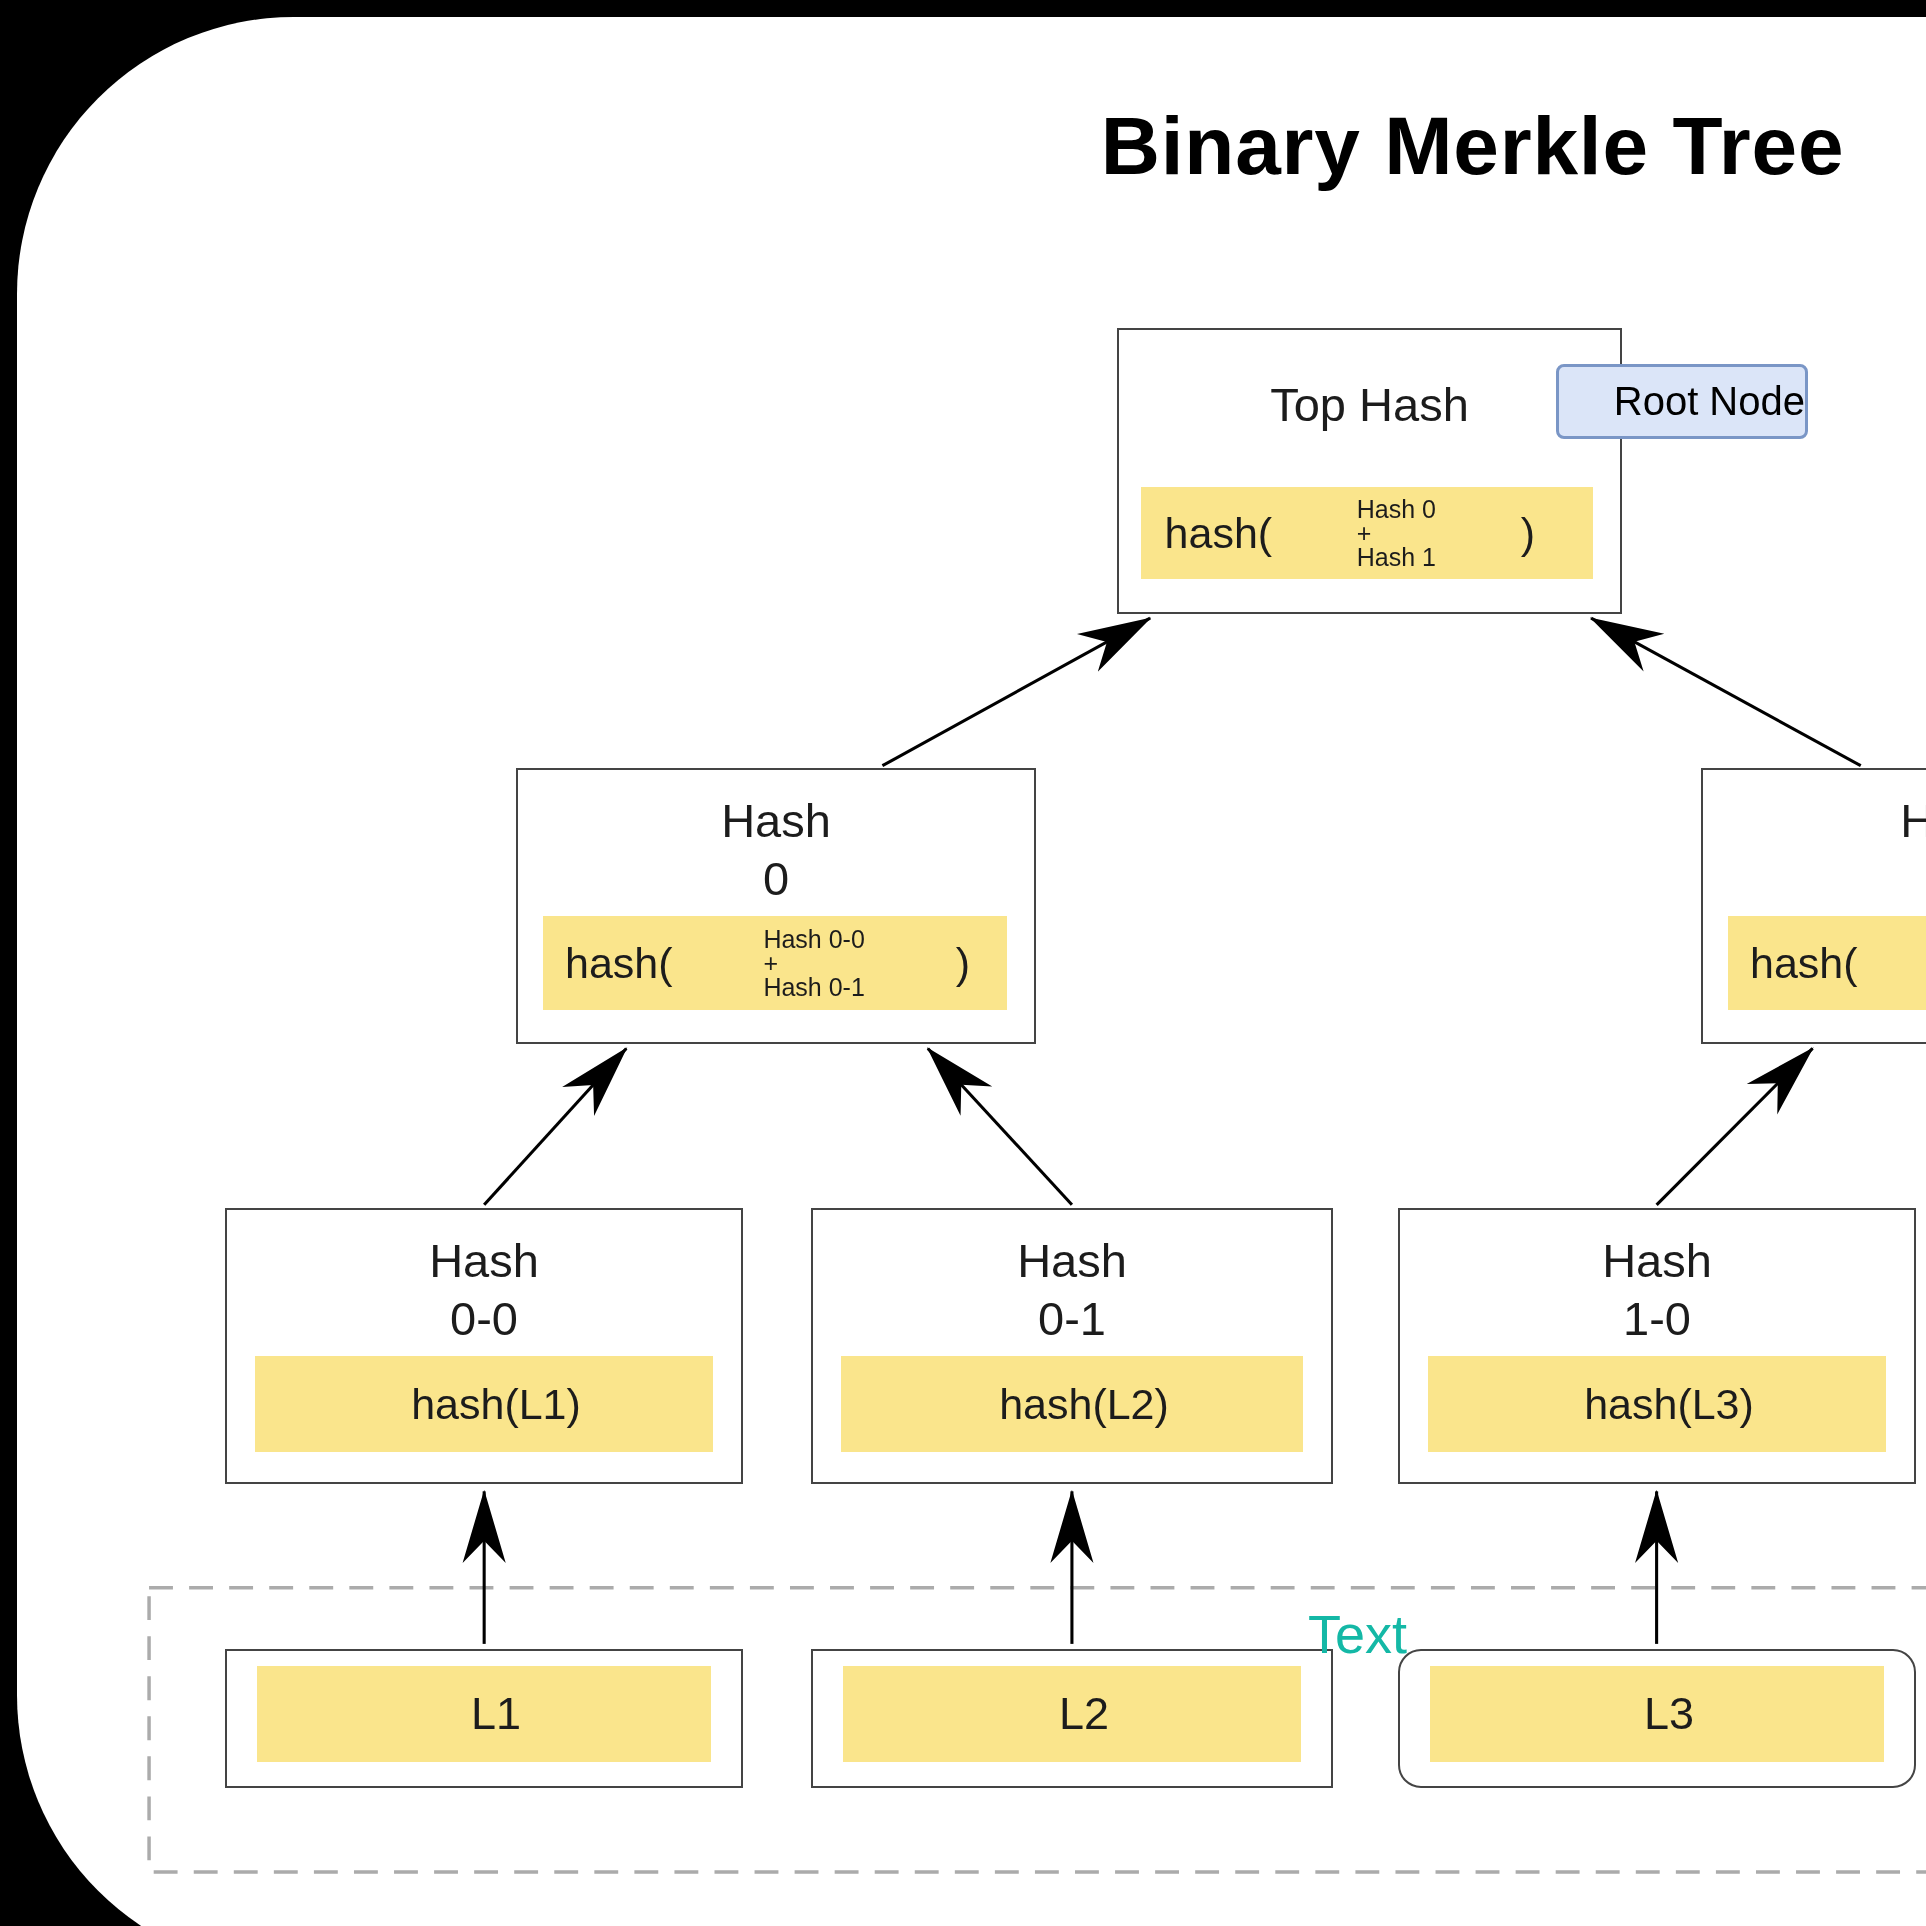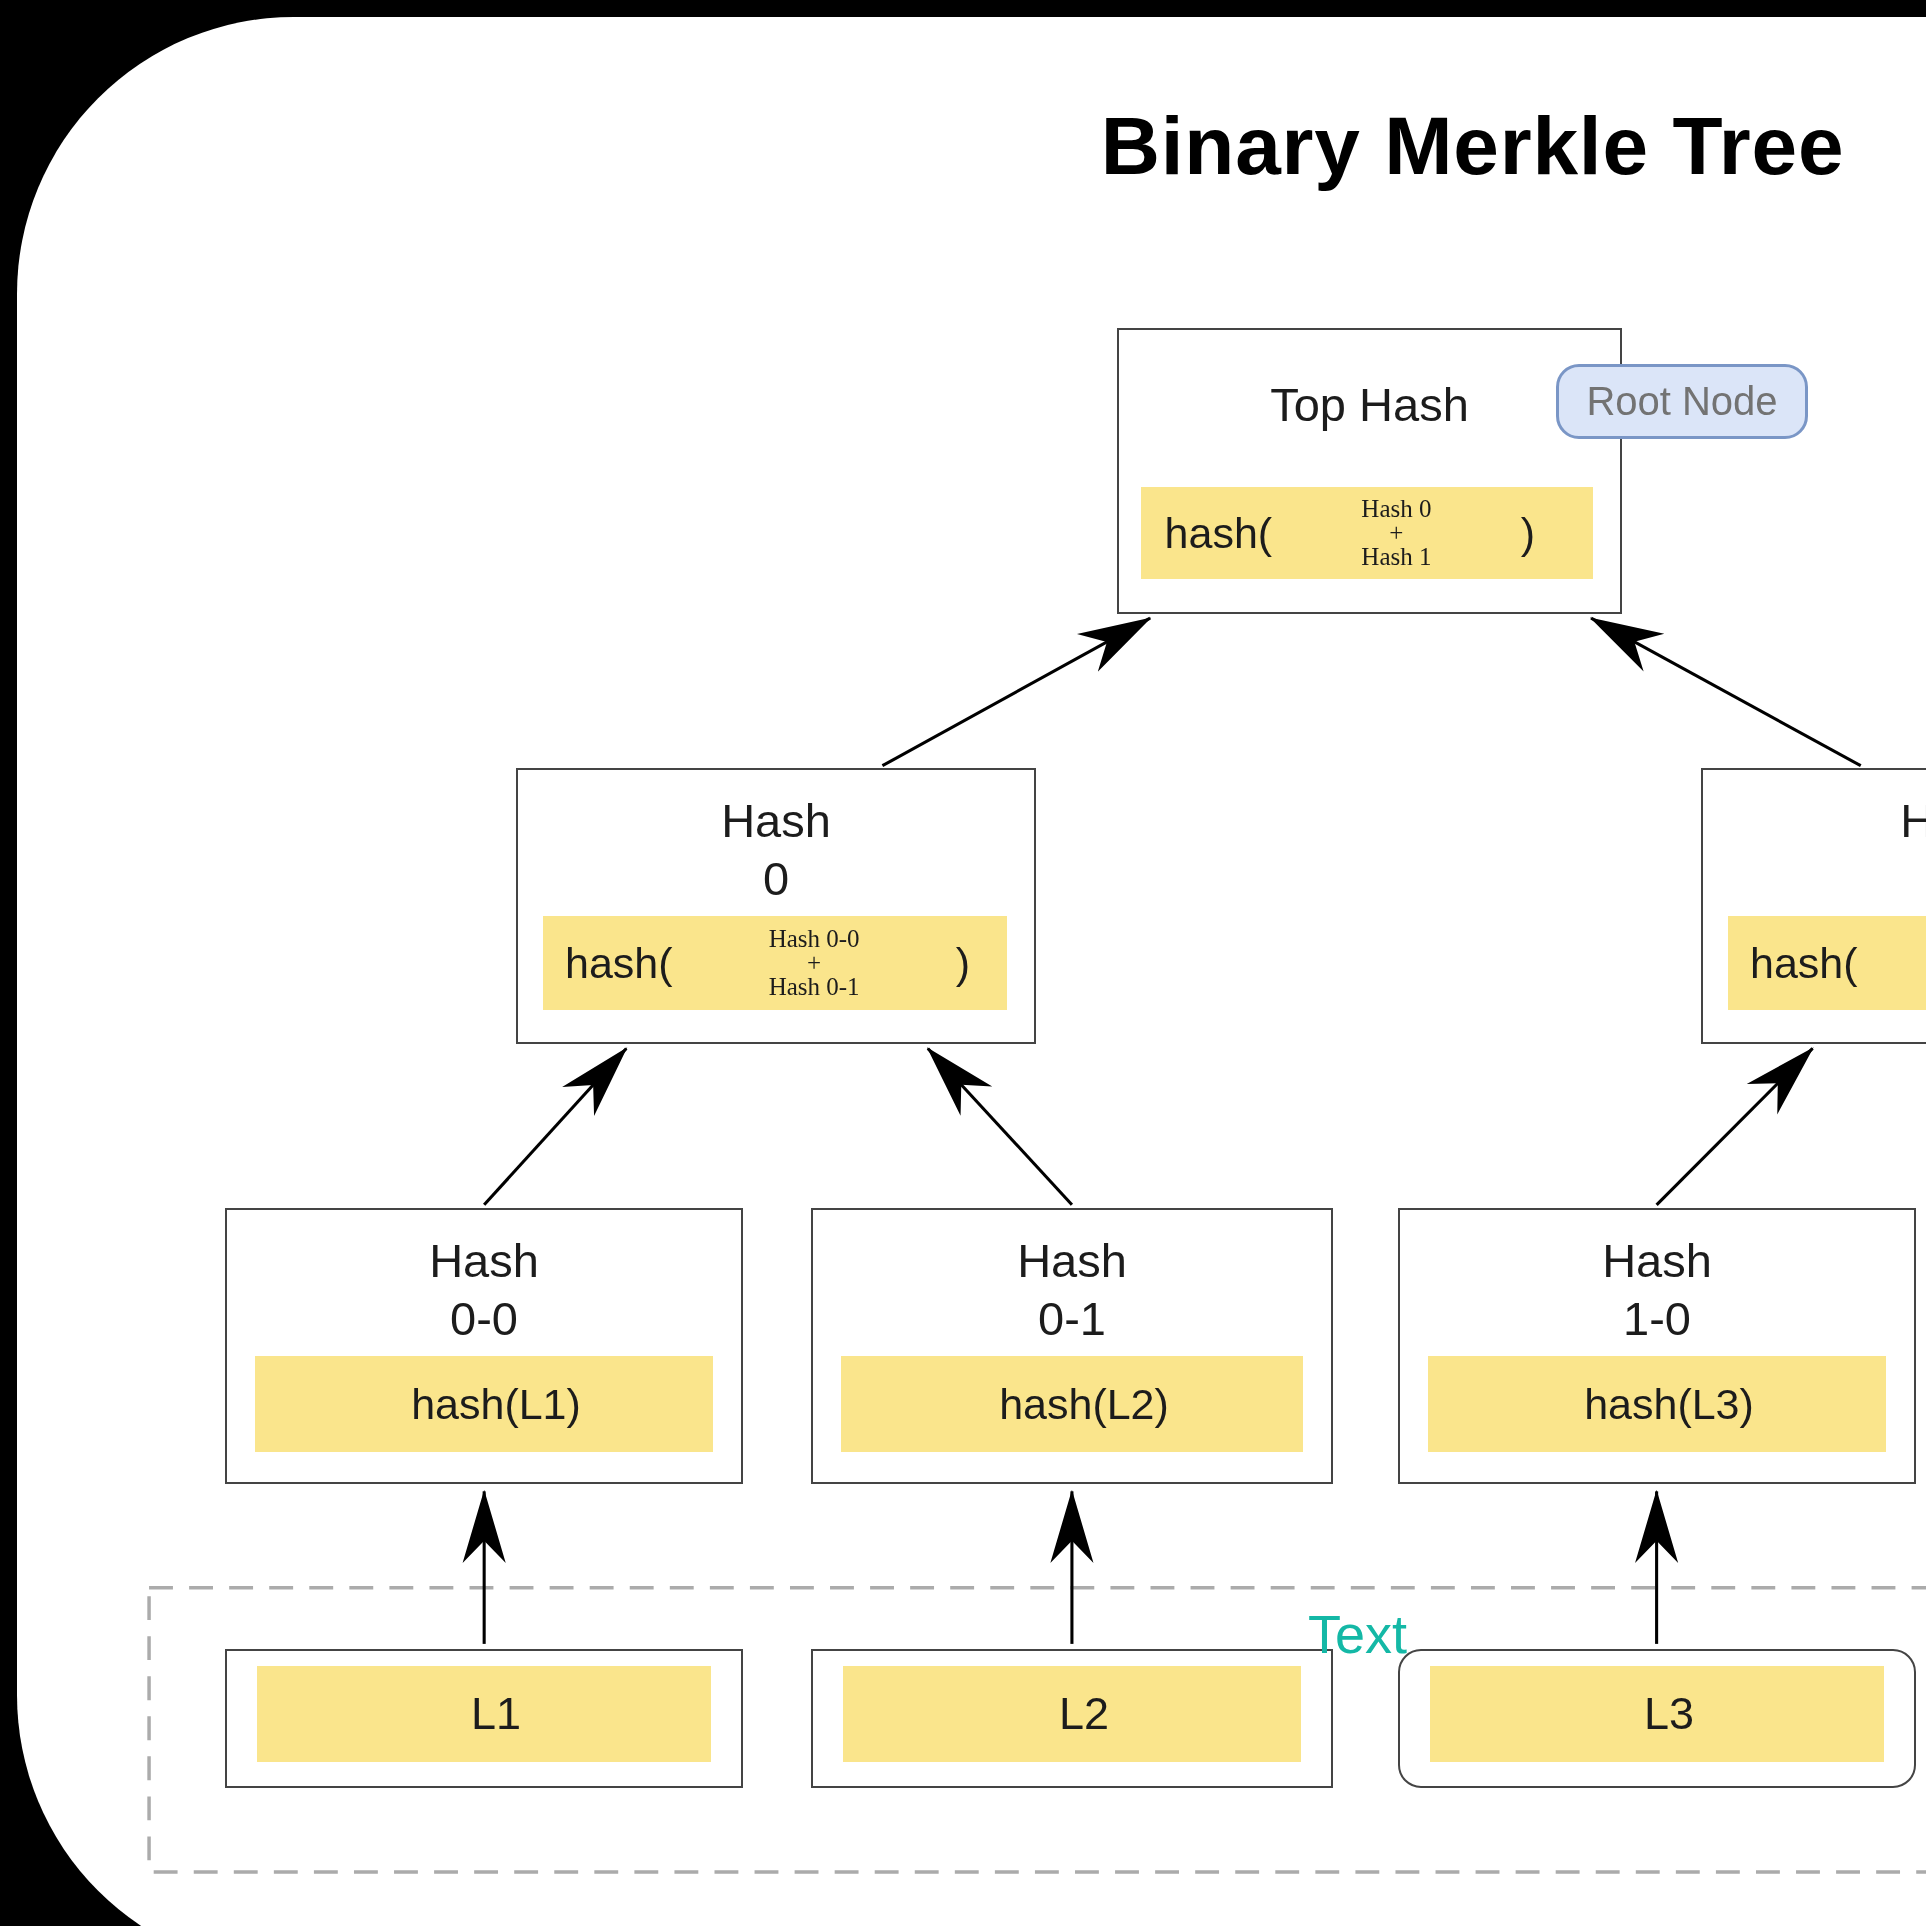--- a/index.html
+++ b/index.html
@@ -37,32 +37,31 @@
   .node-title.single{top:46px;}
   .pill{
     position:absolute;
     background:var(--highlight,#fae58c);
     display:flex;align-items:center;justify-content:space-between;
     box-sizing:border-box;
     font-size:43px;color:#1c1c1c;padding-left:24px;
   }
   .pill .prefix,.pill .suffix{white-space:pre;}
   .pill .stack{
-    text-align:center;
-    font-size:25px;line-height:24px;font-family:Liberation Serif, serif;
+    font-size:25px;line-height:24px;
   }
   .pill.center{justify-content:center;}
   .callout{
     position:absolute;
     background:var(--callout-fill,#dbe5f8);
     border:3.9px solid var(--callout-border,#7a96c6);
-    border-radius:23px;
+    border-radius:8px;
     box-sizing:border-box;
-    display:flex;align-items:center;justify-content:center;
-    font-size:40px;color:#737373;
+    display:flex;align-items:center;justify-content:flex-end;
+    font-size:40px;color:#000000;
     z-index:5;
   }
   .datablock{
     position:absolute;
     background:var(--sheet-bg,#fff);
     border:2.7px solid var(--node-border,#444);
     box-sizing:border-box;
   }
   .datablock .pill{
     left:30px;right:30px;top:15.4px;height:96px;

